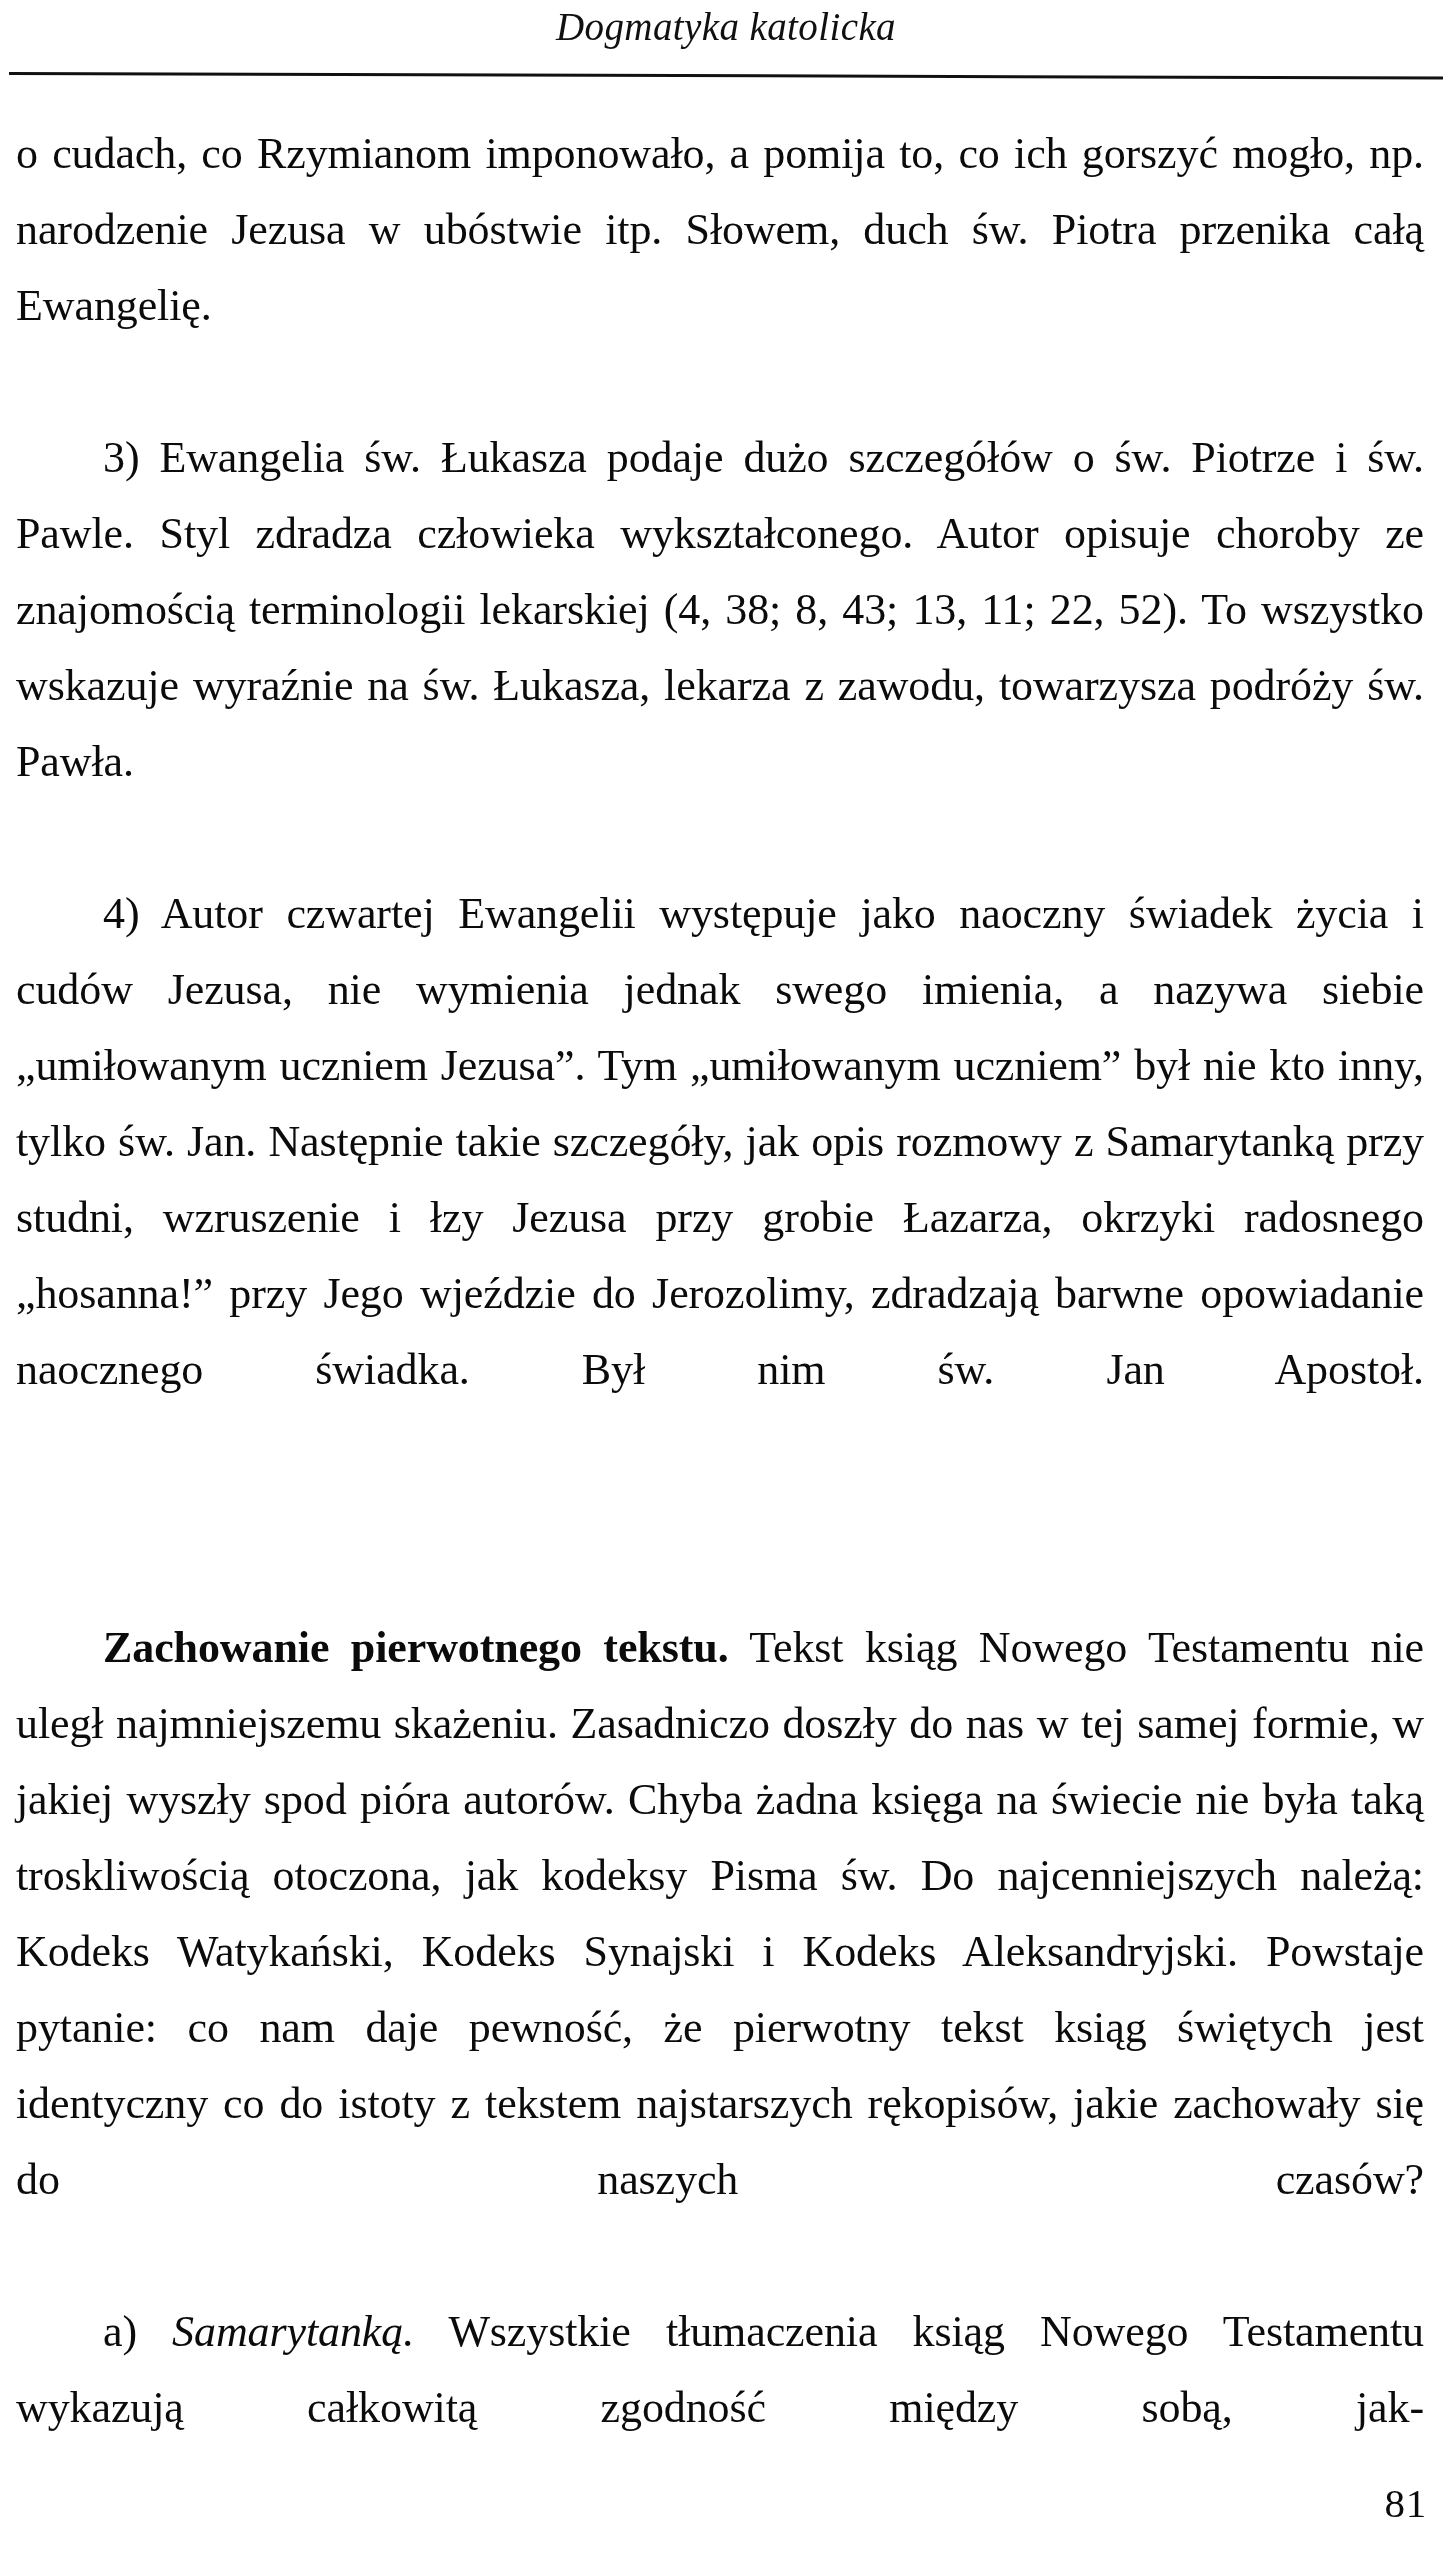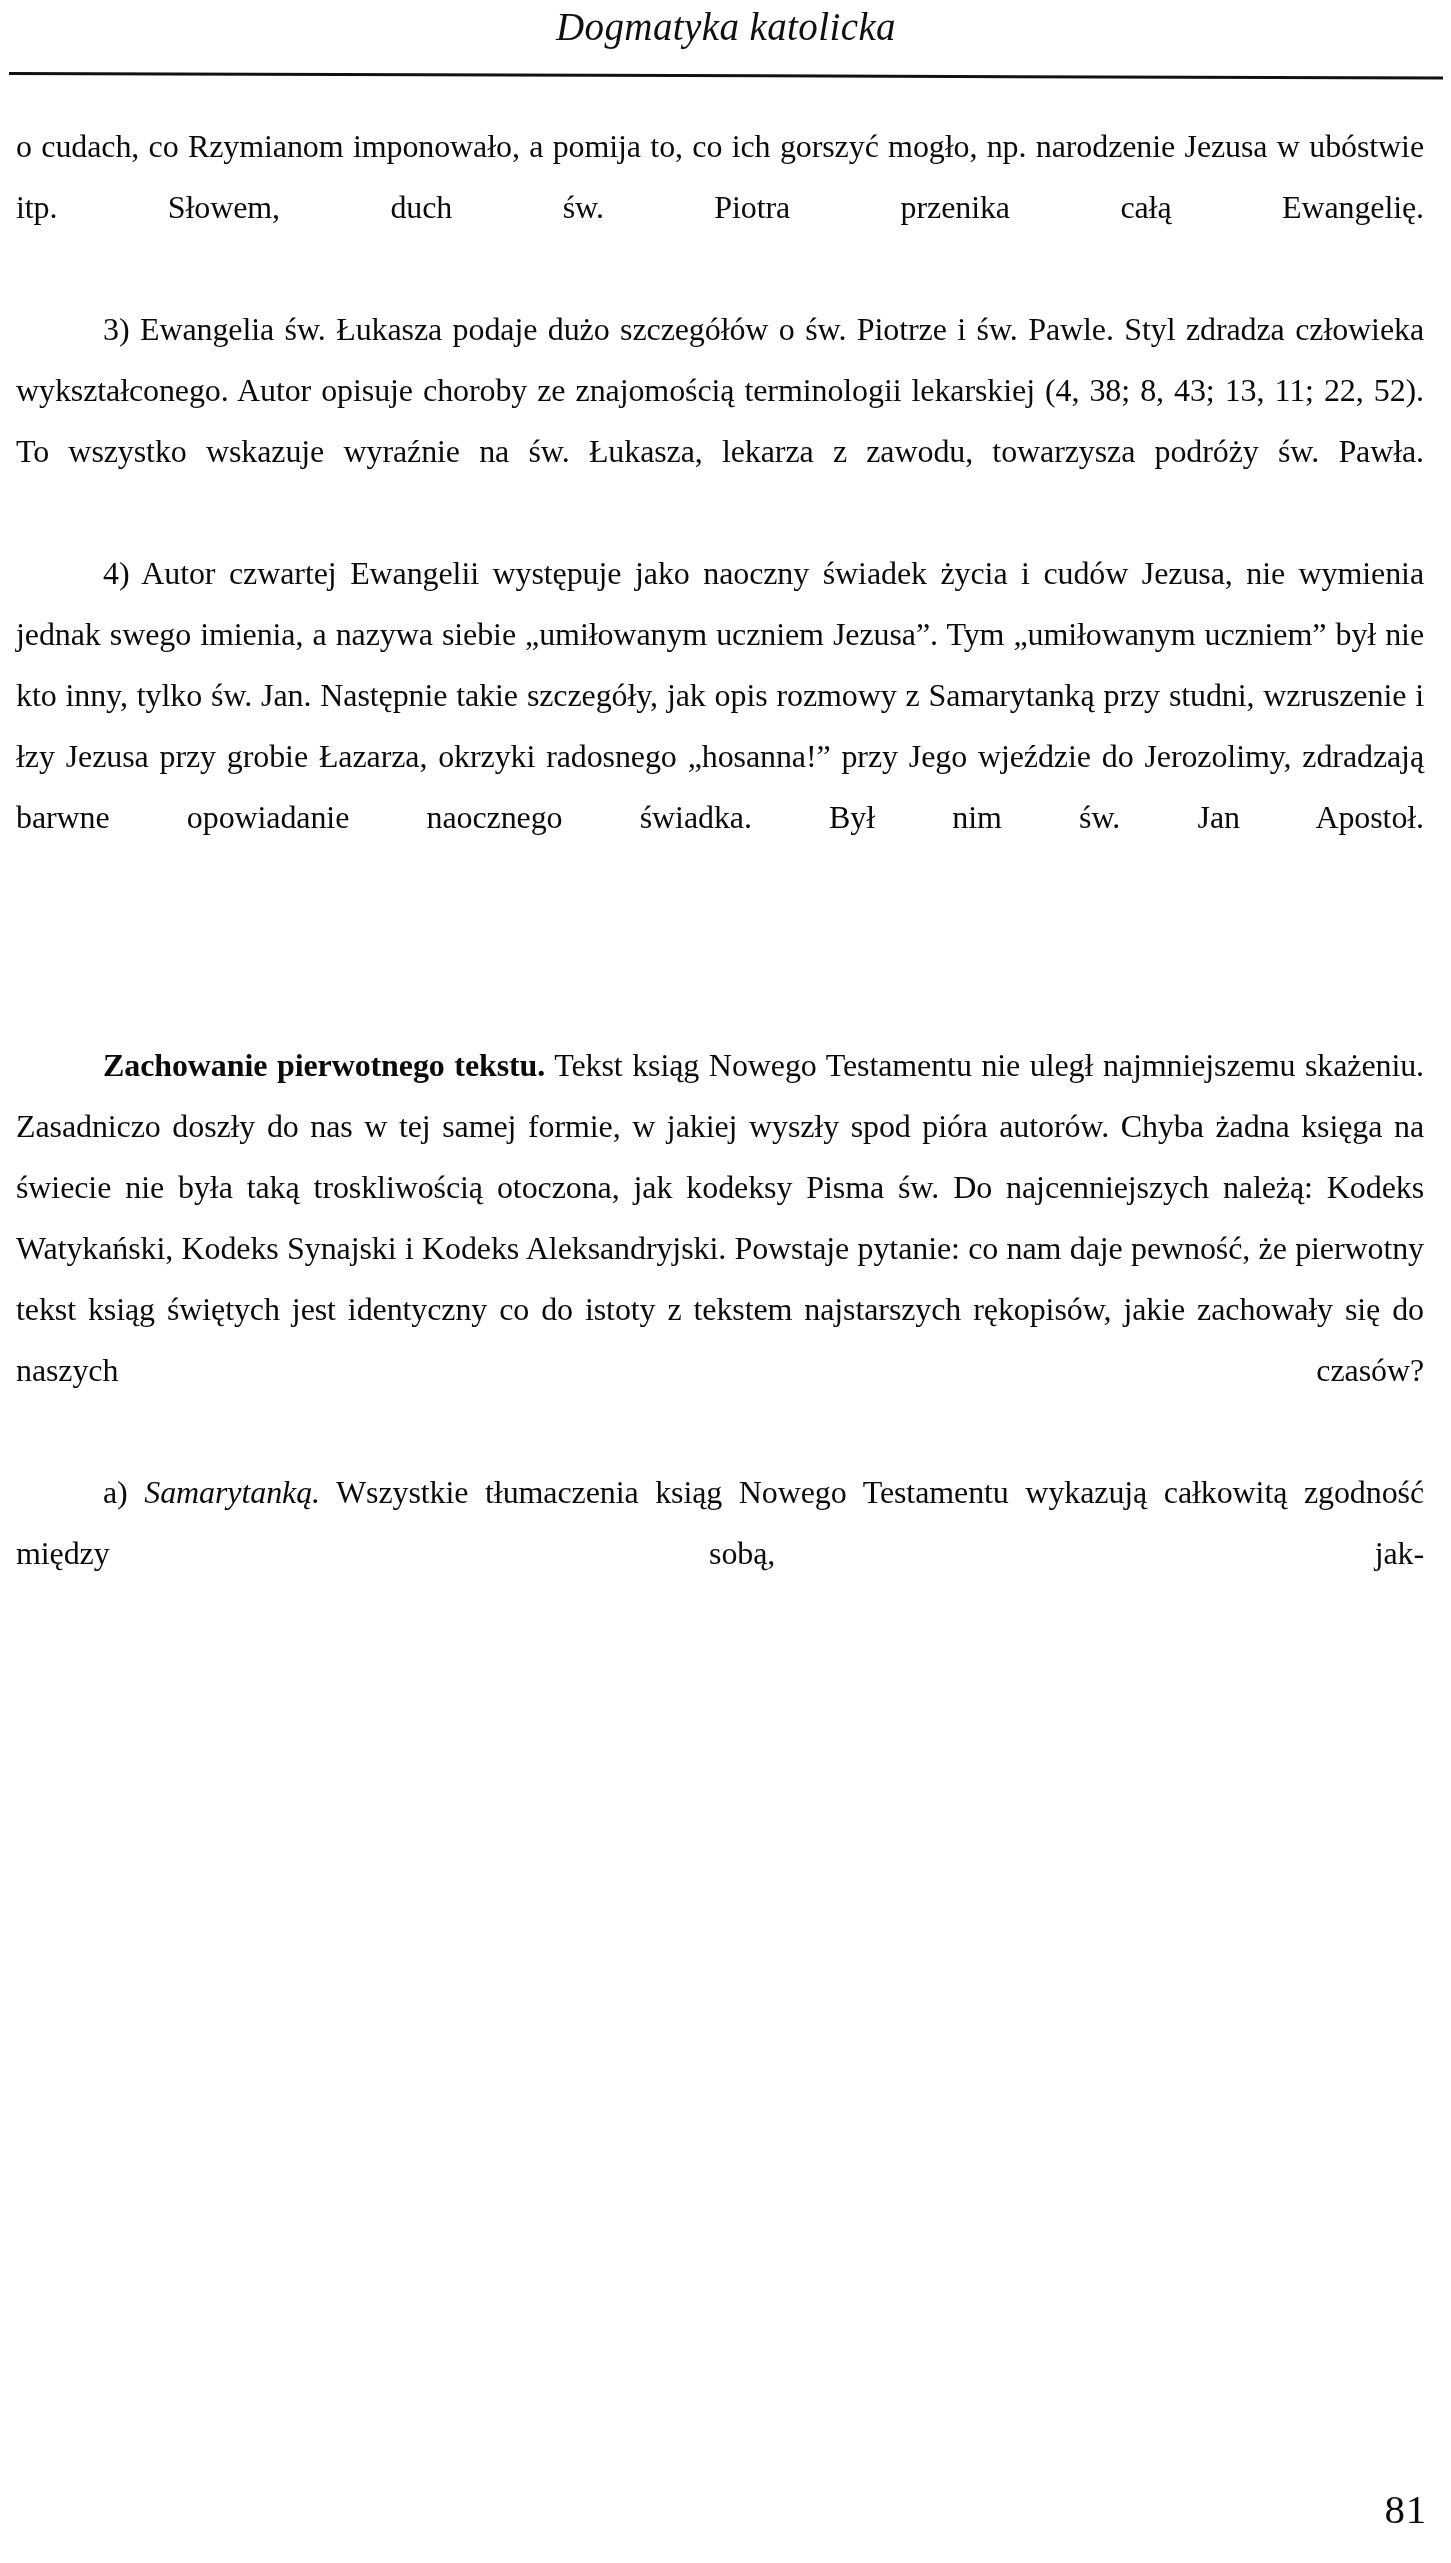--- a/index.html
+++ b/index.html
@@ -47,22 +47,22 @@
   
   .column {
     position: absolute;
     top: 116px;
     left: 16px;
     width: 1408px;
   }
 
   p.body {
     margin: 0;
-    font-size: 32px;
-    line-height: 61px;
+    font-size: 44px;
+    line-height: 76px;
     text-align: justify;
     text-justify: inter-word;
     letter-spacing: -0.1px;
     word-spacing: 0.4px;
     hyphens: manual;
   }
 
   p.body.indent {
     text-indent: 87px;
   }
@@ -98,21 +98,21 @@
   }
 
   .italic {
     font-style: italic;
   }
 
   
   .folio {
     position: absolute;
     right: 25px;
-    bottom: 33px;
+    bottom: 39px;
     font-size: 41px;
     line-height: 1;
     letter-spacing: 0.7px;
   }
 
   .blank-fill { height: 5.8px; }
 </style>
 </head>
 <body>
 

